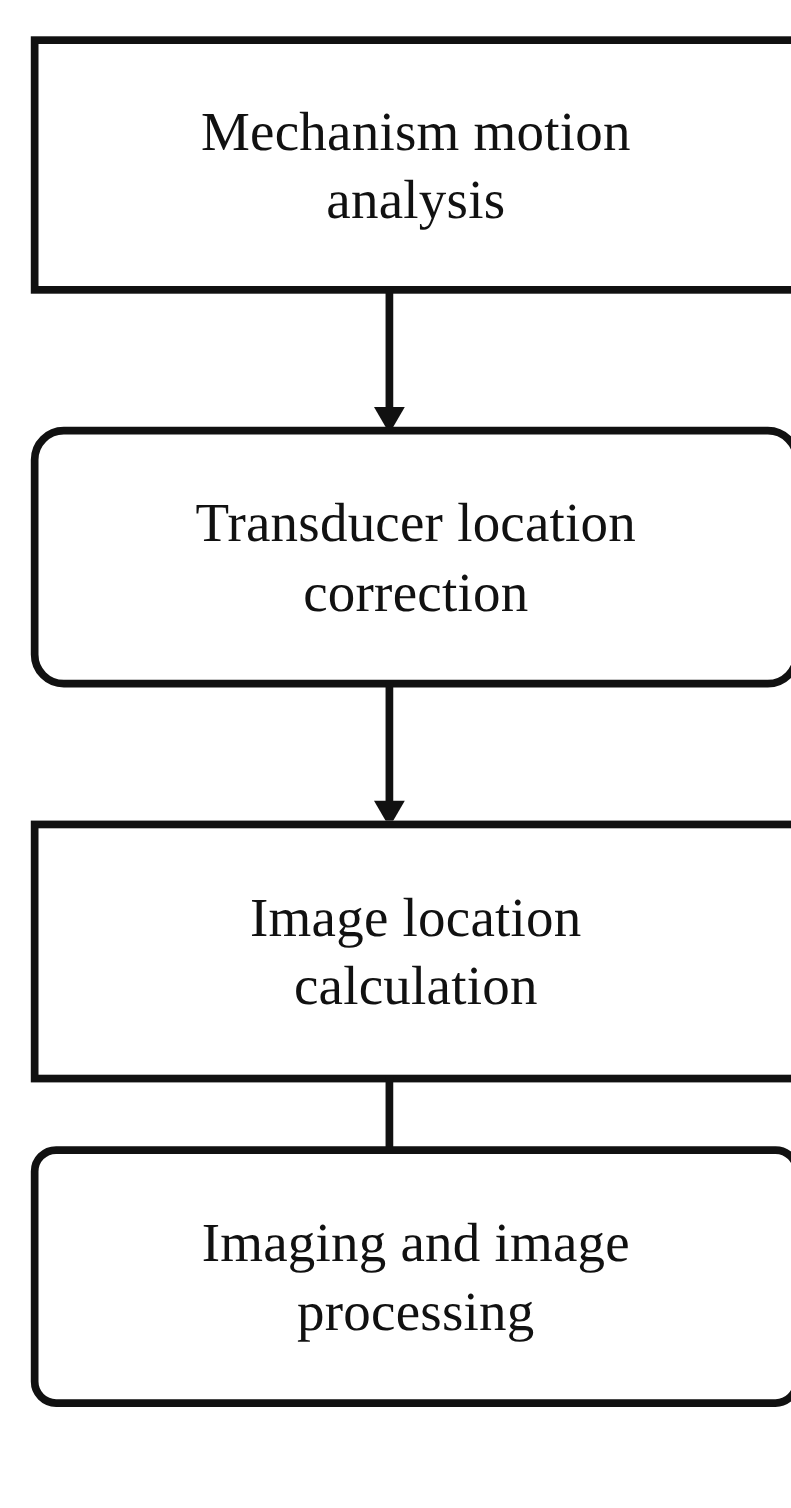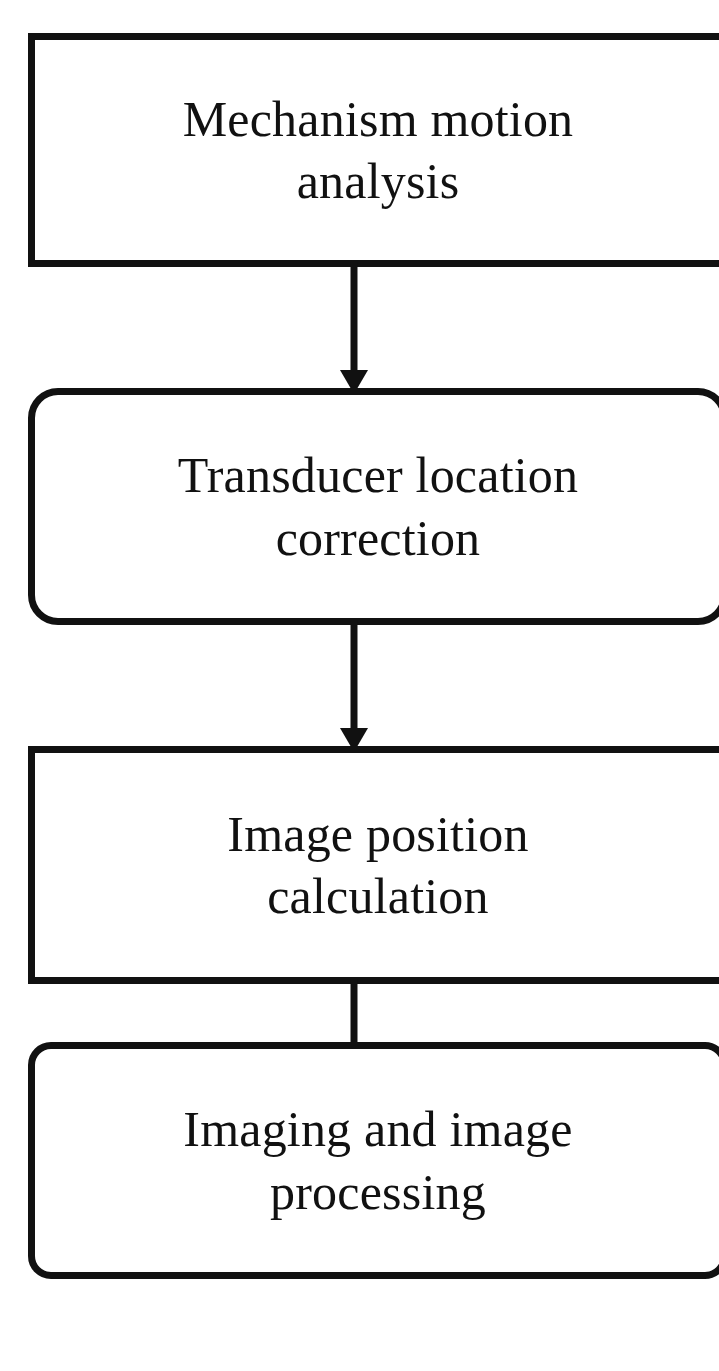--- a/index.html
+++ b/index.html
@@ -77,21 +77,21 @@
   </div>
 
   <div class="connector" id="connector-2">
     <svg width="48" height="132" viewBox="0 0 48 132" xmlns="http://www.w3.org/2000/svg">
       <rect x="20.5" y="0" width="7" height="110" fill="#111111"></rect>
       <polygon points="10,108 38,108 24,132" fill="#111111"></polygon>
     </svg>
   </div>
 
   <div class="node" id="node-3">
-    <span class="node-label">Image position
+    <span class="node-label">Image location
 calculation</span>
   </div>
 
   <div class="connector" id="connector-3">
     <svg width="48" height="130" viewBox="0 0 48 130" xmlns="http://www.w3.org/2000/svg">
       <rect x="20.5" y="0" width="7" height="108" fill="#111111"></rect>
       <polygon points="10,106 38,106 24,130" fill="#111111"></polygon>
     </svg>
   </div>
 

